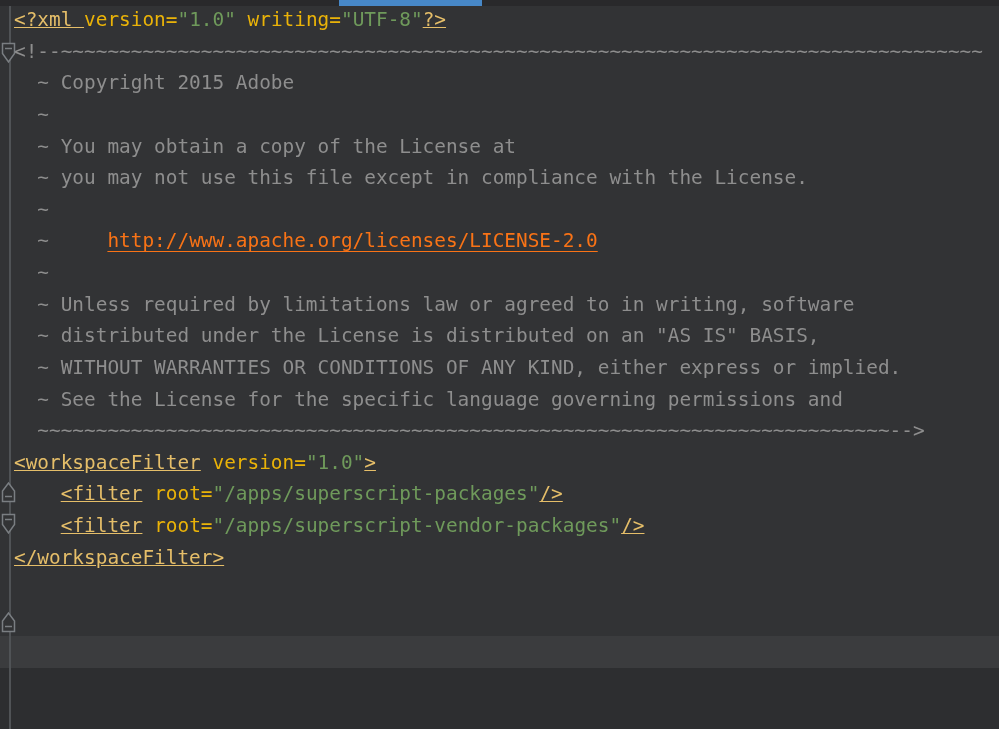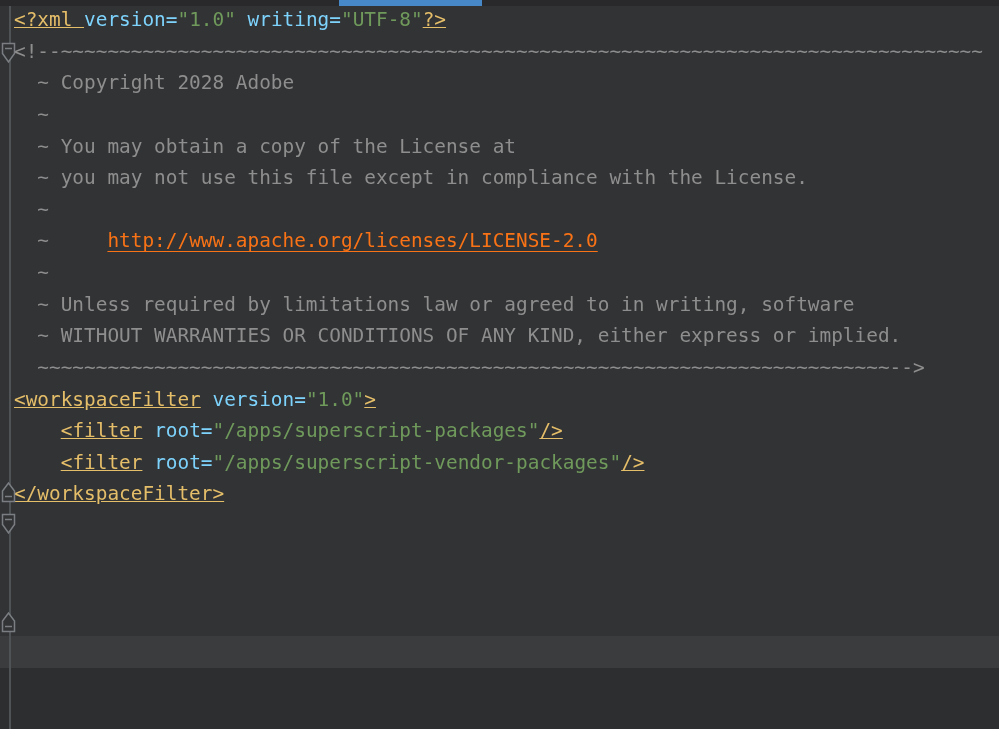--- a/index.html
+++ b/index.html
@@ -41,21 +41,21 @@
   .code{
     position:absolute;top:4px;left:0;right:0;z-index:2;
   }
   .line{
     height:31.63px;line-height:31.63px;
     padding-left:14px;
     font-size:19.4px;
     white-space:pre;
   }
   .tag{color:#E5BE69;text-decoration:underline;}
-  .attr{color:#7dd3fc;}
+  .attr{color:#eab308;}
   .str{color:#6F9A5B;}
   .comment{color:#8E8E8E;}
   .plain{color:#CFCFCF;}
   .link{color:#f97316;text-decoration:underline;text-underline-offset:4px;cursor:pointer;}
 </style>
 </head>
 <body>
 
 <div class="screen">
 
@@ -89,29 +89,31 @@
   <div class="fold-marker" style="top:611px">
     <svg width="15" height="22" viewBox="0 0 15 22">
       <path d="M1.5,20.5 V10 L7.5,2 L13.5,10 V20.5 Z" fill="#323335" stroke="#7A7E82" stroke-width="1.5"></path>
       <line x1="4" y1="15.5" x2="11" y2="15.5" stroke="#7A7E82" stroke-width="1.5"></line>
     </svg>
   </div>
 
   <div class="code">
       <div class="line"><span class="tag">&lt;?xml </span><span class="attr">version</span><span class="attr">=</span><span class="str">"1.0"</span><span class="plain"> </span><span class="attr">writing</span><span class="attr">=</span><span class="str">"UTF-8"</span><span class="tag">?&gt;</span></div>
       <div class="line"><span class="comment">&lt;!--~~~~~~~~~~~~~~~~~~~~~~~~~~~~~~~~~~~~~~~~~~~~~~~~~~~~~~~~~~~~~~~~~~~~~~~~~~~~~~~</span></div>
-      <div class="line"><span class="comment">  ~ Copyright 2028 Adobe</span></div>
+      <div class="line"><span class="comment">  ~ Copyright 2015 Adobe</span></div>
       <div class="line"><span class="comment">  ~</span></div>
       <div class="line"><span class="comment">  ~ You may obtain a copy of the License at</span></div>
       <div class="line"><span class="comment">  ~ you may not use this file except in compliance with the License.</span></div>
       <div class="line"><span class="comment">  ~</span></div>
       <div class="line"><span class="comment">  ~     </span><span class="link">http://www.apache.org/licenses/LICENSE-2.0</span></div>
       <div class="line"><span class="comment">  ~</span></div>
       <div class="line"><span class="comment">  ~ Unless required by limitations law or agreed to in writing, software</span></div>
+      <div class="line"><span class="comment">  ~ distributed under the License is distributed on an "AS IS" BASIS,</span></div>
       <div class="line"><span class="comment">  ~ WITHOUT WARRANTIES OR CONDITIONS OF ANY KIND, either express or implied.</span></div>
+      <div class="line"><span class="comment">  ~ See the License for the specific language governing permissions and</span></div>
       <div class="line"><span class="comment">  ~~~~~~~~~~~~~~~~~~~~~~~~~~~~~~~~~~~~~~~~~~~~~~~~~~~~~~~~~~~~~~~~~~~~~~~~~--&gt;</span></div>
       <div class="line"><span class="tag">&lt;workspaceFilter</span><span class="plain"> </span><span class="attr">version</span><span class="attr">=</span><span class="str">"1.0"</span><span class="tag">&gt;</span></div>
       <div class="line"><span class="plain">    </span><span class="tag">&lt;filter</span><span class="plain"> </span><span class="attr">root</span><span class="attr">=</span><span class="str">"/apps/superscript-packages"</span><span class="tag">/&gt;</span></div>
       <div class="line"><span class="plain">    </span><span class="tag">&lt;filter</span><span class="plain"> </span><span class="attr">root</span><span class="attr">=</span><span class="str">"/apps/superscript-vendor-packages"</span><span class="tag">/&gt;</span></div>
       <div class="line"><span class="tag">&lt;/workspaceFilter&gt;</span></div>
     </div>
 
 </div>
 
 </body></html>

